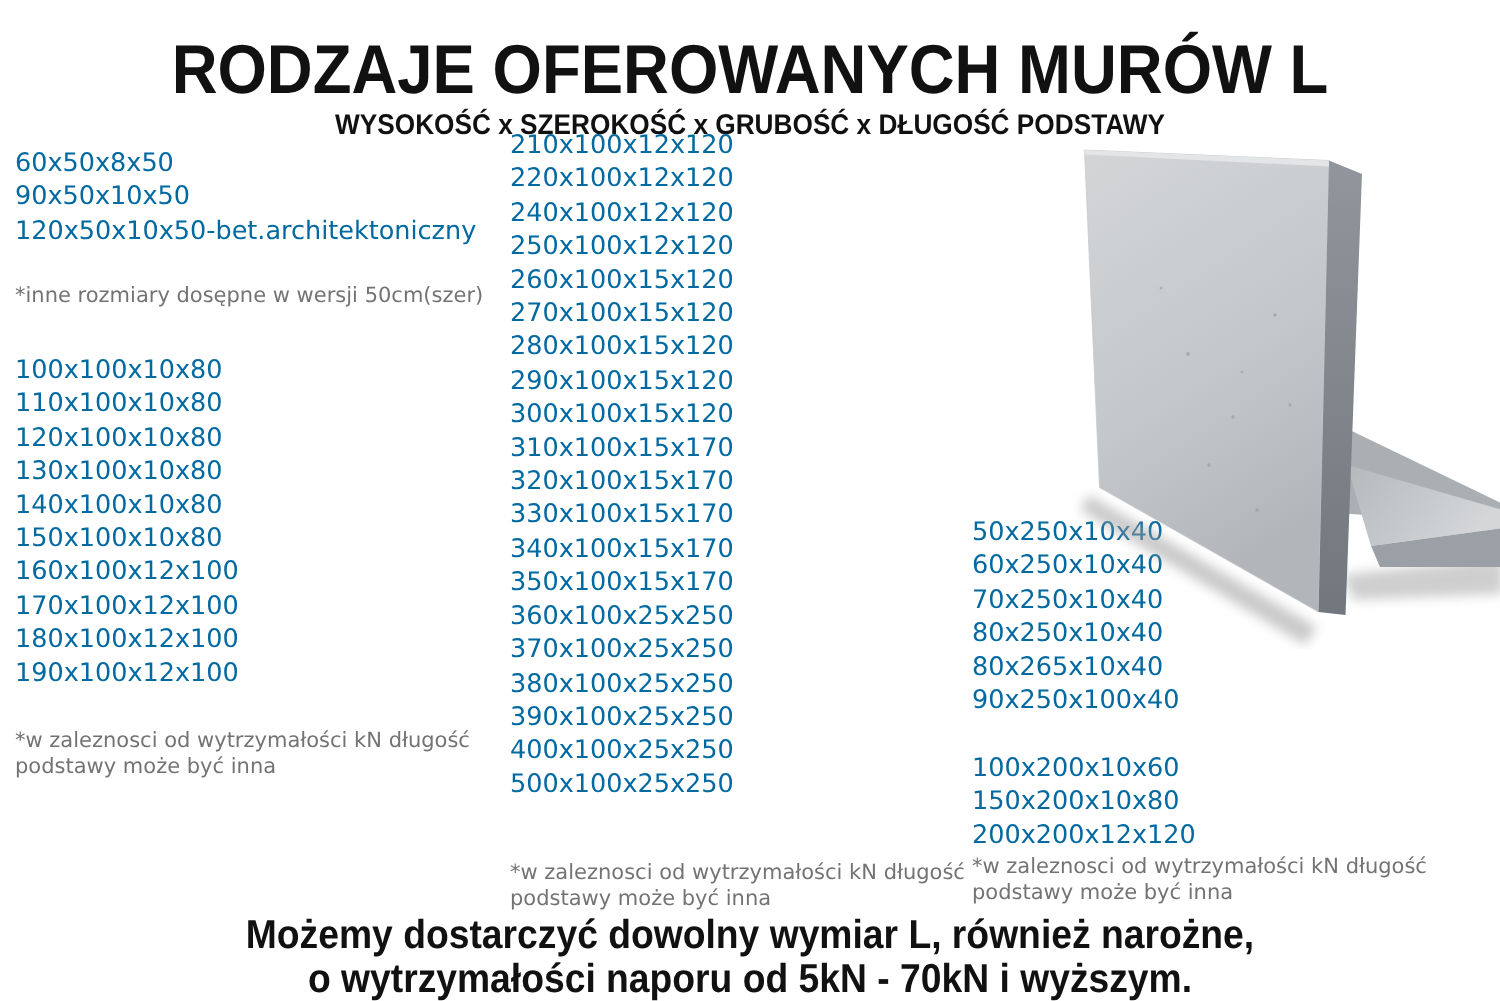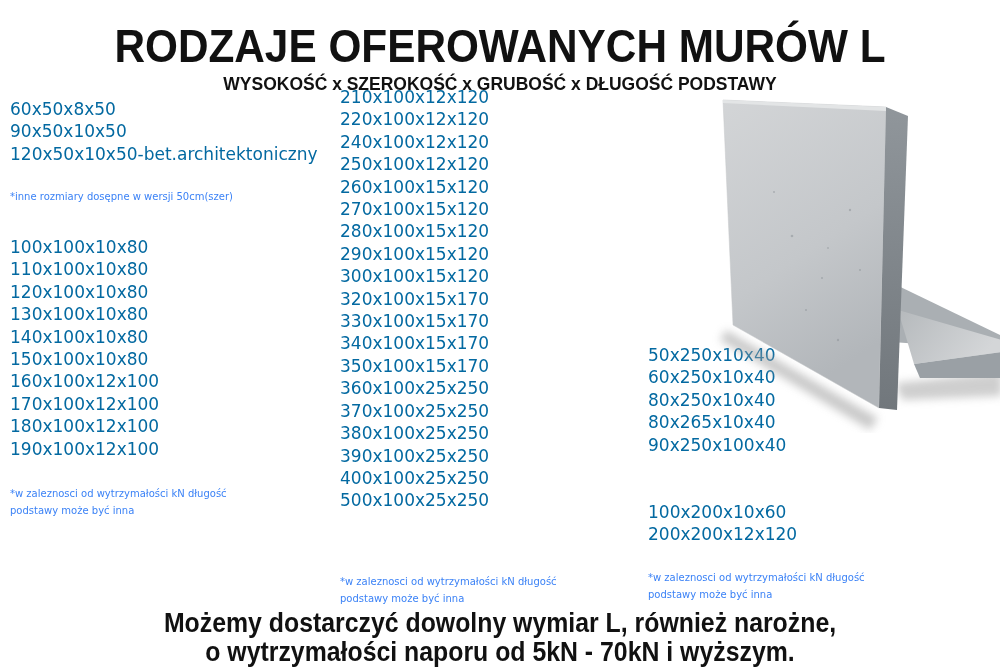--- a/index.html
+++ b/index.html
@@ -17,21 +17,21 @@
   .subtitle {
     position:absolute; left:0; top:73px; width:1000px; text-align:center;
     font-family:"Liberation Sans", sans-serif; font-weight:bold;
     font-size:19px; line-height:22px; color:#111111; white-space:nowrap;
   }
   .list {
     position:absolute; font-size:17px; line-height:22.4px; color:#0369a1;
     white-space:nowrap; letter-spacing:0px;
   }
   .note {
-    position:absolute; font-size:10px; line-height:16px; color:#3b82f6;
+    position:absolute; font-size:14px; line-height:16px; color:#737373;
     white-space:nowrap;
   }
   .footer-line {
     position:absolute; left:0; width:1000px; text-align:center;
     font-family:"Liberation Sans", sans-serif; font-weight:bold;
     font-size:27px; line-height:30px; color:#111111; white-space:nowrap;
   }
   .photo { position:absolute; left:710px; top:88px; width:292px; height:345px; }
 </style>
 </head>
@@ -70,46 +70,49 @@
 
   <div>210x100x12x120</div>
       <div>220x100x12x120</div>
       <div>240x100x12x120</div>
       <div>250x100x12x120</div>
       <div>260x100x15x120</div>
       <div>270x100x15x120</div>
       <div>280x100x15x120</div>
       <div>290x100x15x120</div>
       <div>300x100x15x120</div>
+      <div>310x100x15x170</div>
       <div>320x100x15x170</div>
       <div>330x100x15x170</div>
       <div>340x100x15x170</div>
       <div>350x100x15x170</div>
       <div>360x100x25x250</div>
       <div>370x100x25x250</div>
       <div>380x100x25x250</div>
       <div>390x100x25x250</div>
       <div>400x100x25x250</div>
       <div>500x100x25x250</div>
     </div>
   <div class="note" style="left:340px; top:574px">*w zaleznosci od wytrzymałości kN długość</div>
   <div class="note" style="left:340px; top:591px">podstawy może być inna</div>
 
   <div class="list" style="left:648px; top:344px">
 
   <div>50x250x10x40</div>
       <div>60x250x10x40</div>
+      <div>70x250x10x40</div>
       <div>80x250x10x40</div>
       <div>80x265x10x40</div>
       <div>90x250x100x40</div>
     </div>
 
   <div class="list" style="left:648px; top:501px">
 
   <div>100x200x10x60</div>
+      <div>150x200x10x80</div>
       <div>200x200x12x120</div>
     </div>
   <div class="note" style="left:648px; top:570px">*w zaleznosci od wytrzymałości kN długość</div>
   <div class="note" style="left:648px; top:587px">podstawy może być inna</div>
 
   <div class="photo">
     <svg width="292" height="345" viewBox="0 0 292 345" xmlns="http://www.w3.org/2000/svg">
       <defs>
         <linearGradient id="faceGrad" x1="0" y1="0" x2="0.35" y2="1">
           <stop offset="0" stop-color="#d3d5d7"></stop>

